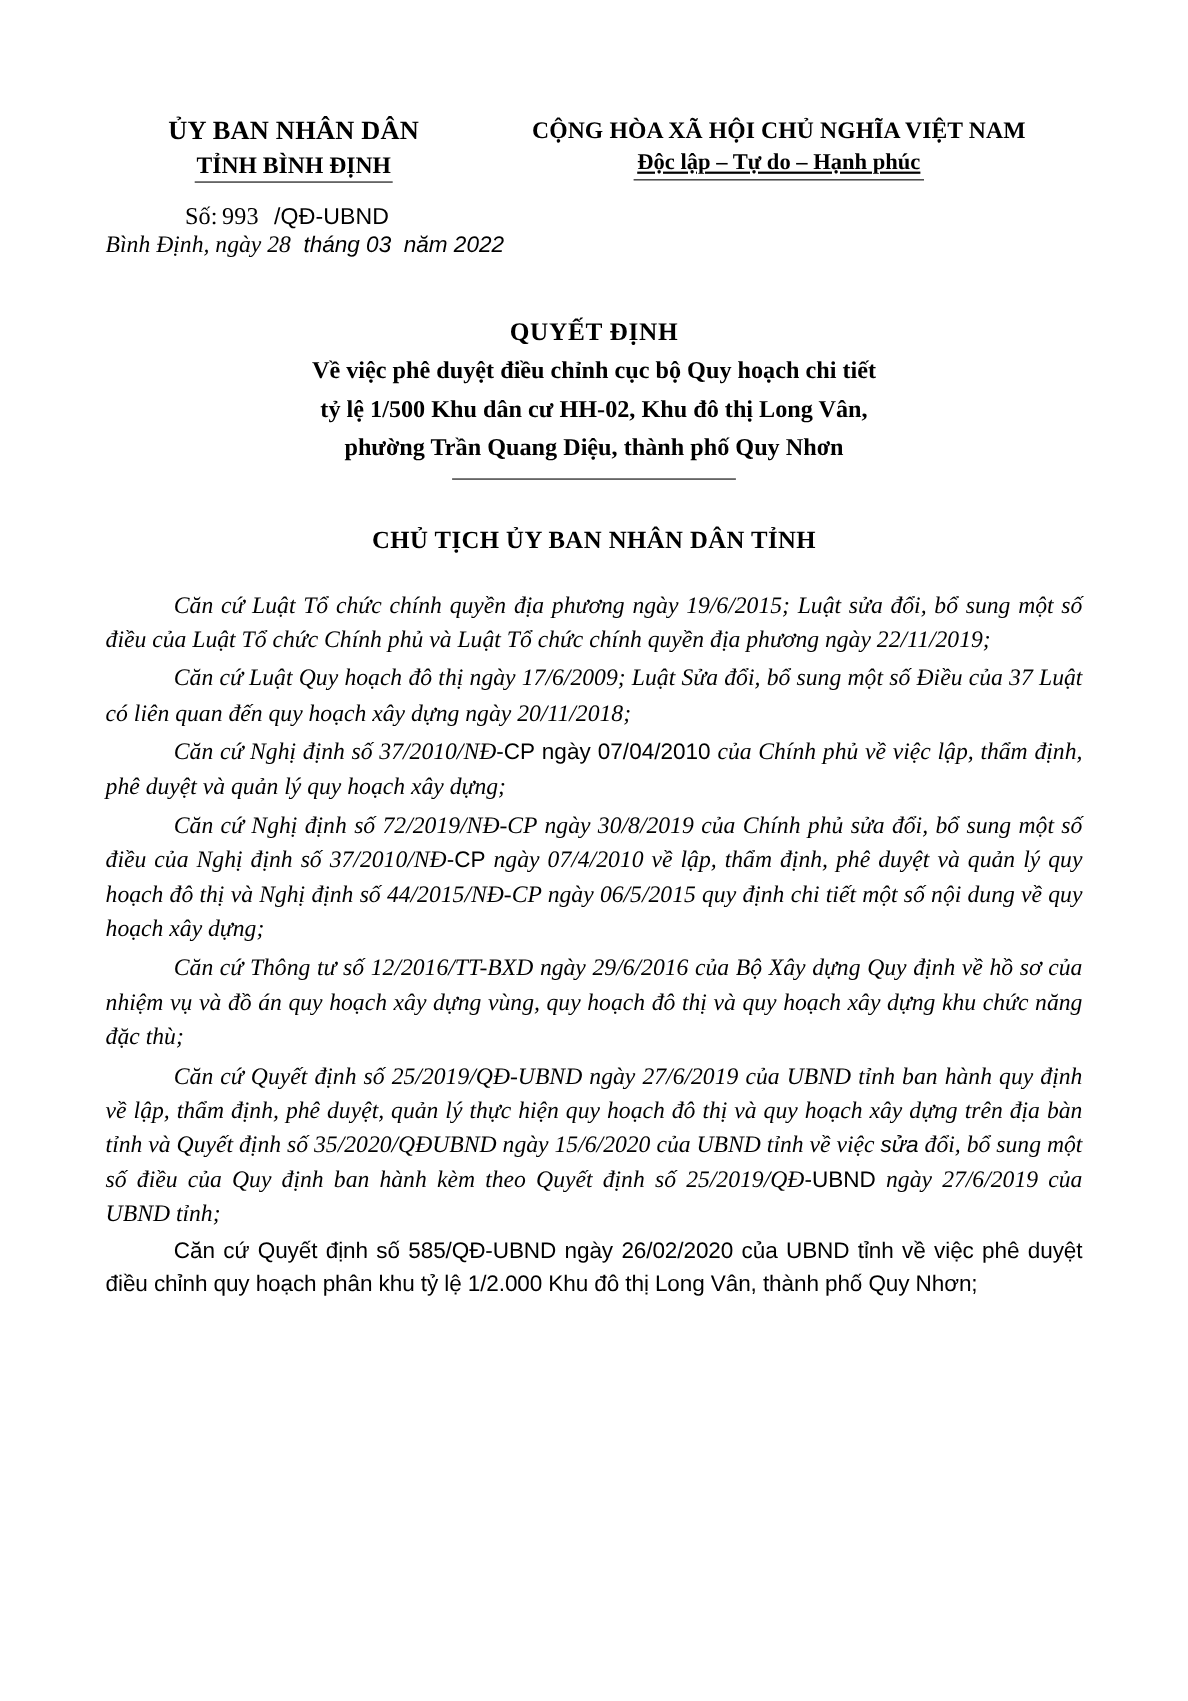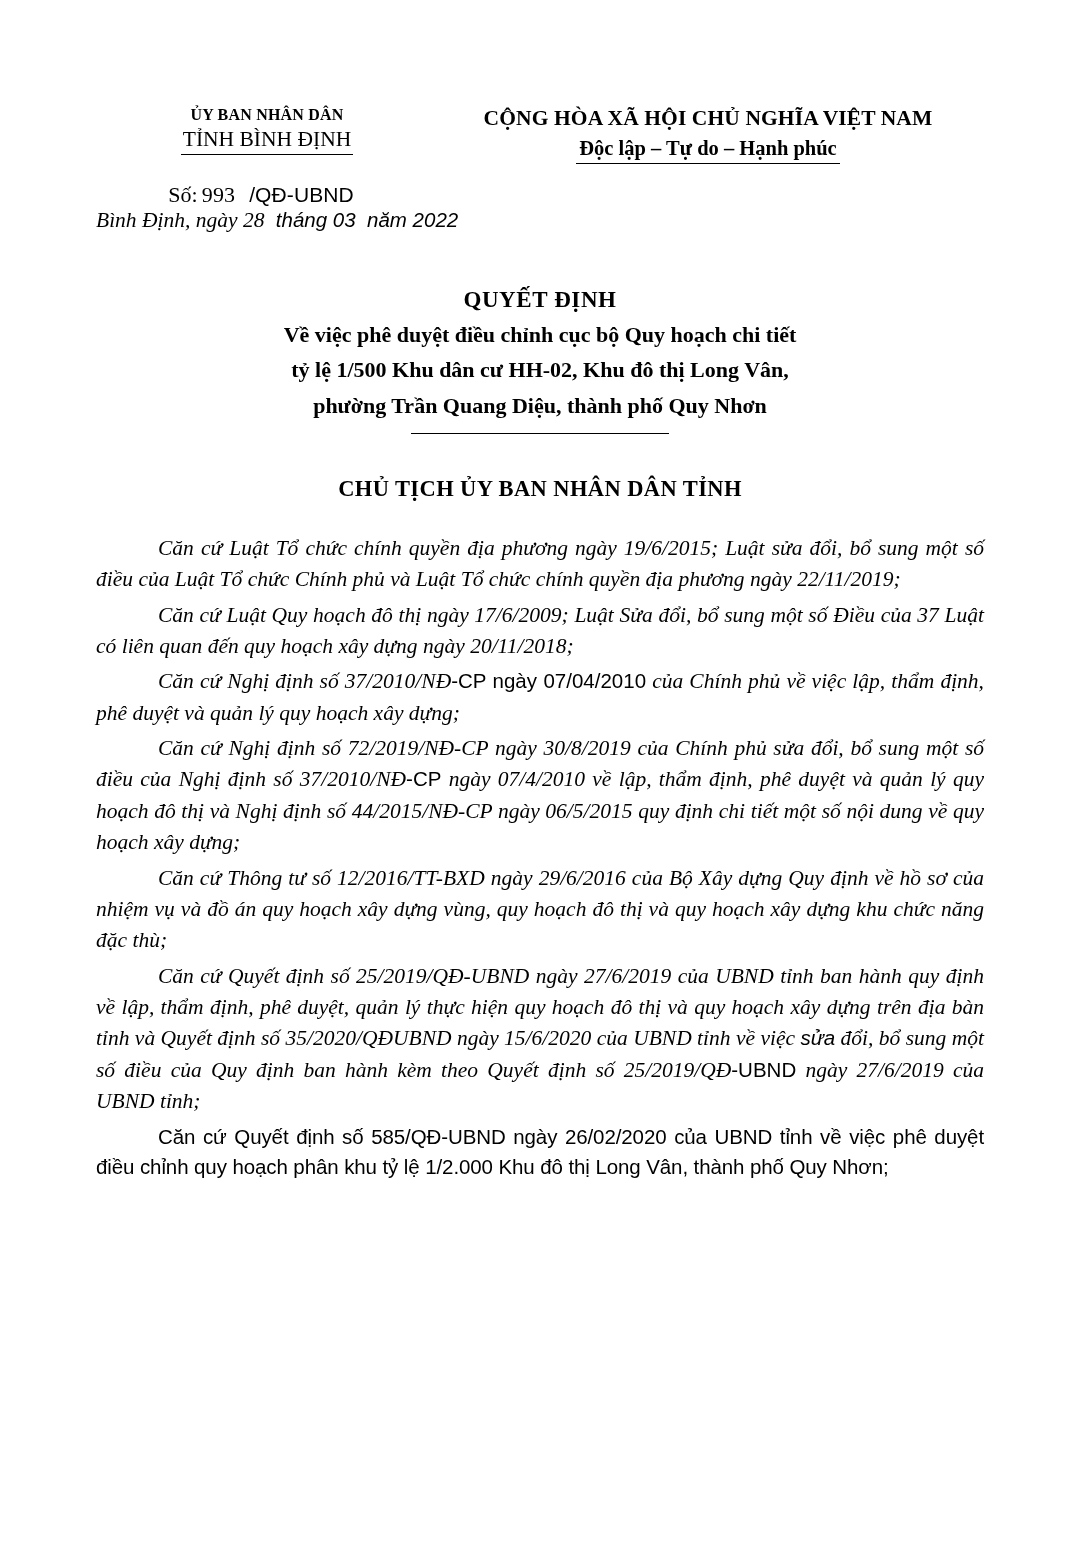--- a/index.html
+++ b/index.html
@@ -33,27 +33,27 @@
     text-align: center;
     padding-left: 6px;
   }
   .header-right {
     flex: 1;
     text-align: center;
   }
   .org-name {
     font-family: "Liberation Serif", serif;
     font-weight: bold;
-    font-size: 16px;
+    font-size: 24px;
     letter-spacing: 0.2px;
     line-height: 1.32;
   }
   .org-sub {
     font-family: "Liberation Serif", serif;
-    font-weight: normal;
+    font-weight: bold;
     font-size: 21.5px;
     line-height: 1.32;
     display: inline-block;
     border-bottom: 1.6px solid #000;
     padding: 0 2px 1px 2px;
   }
   .nation-name {
     font-family: "Liberation Serif", serif;
     font-weight: bold;
     font-size: 21.5px;
@@ -62,20 +62,21 @@
   }
   .nation-motto {
     font-family: "Liberation Serif", serif;
     font-weight: bold;
     font-size: 20.5px;
     line-height: 1.34;
     display: inline-block;
     border-bottom: 1.6px solid #000;
     padding: 0 3px 1px 3px;
     margin-top: 2px;
+    text-decoration: underline;
   }
 
   .numline {
     display: flex;
     align-items: baseline;
     margin-top: 18px;
     flex-direction: column;
   }
   .numline-left {
     width: 330px;

